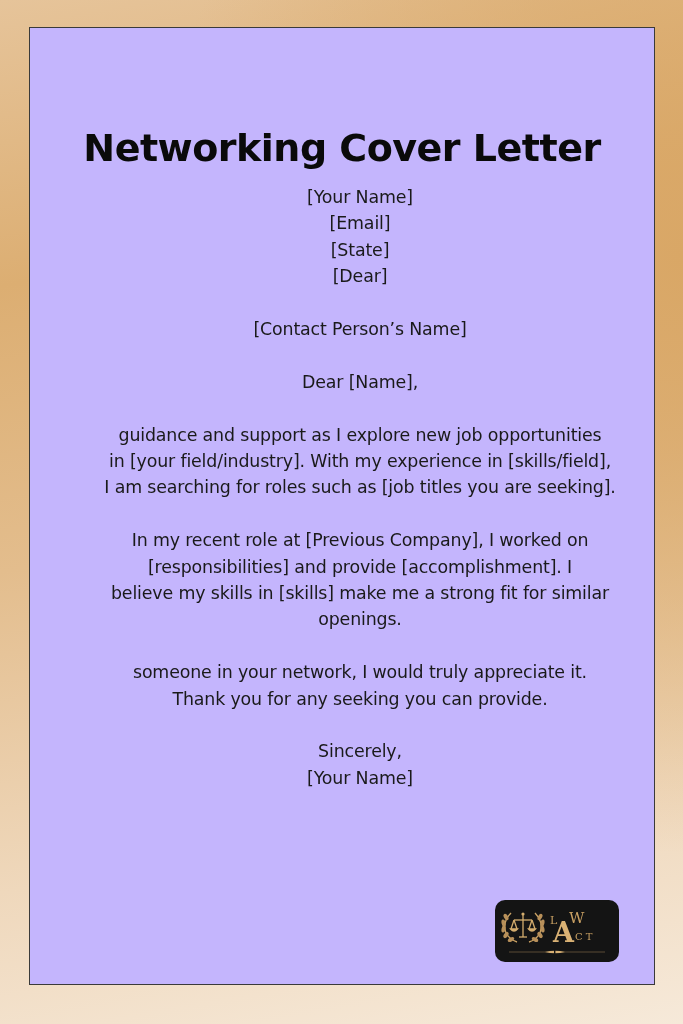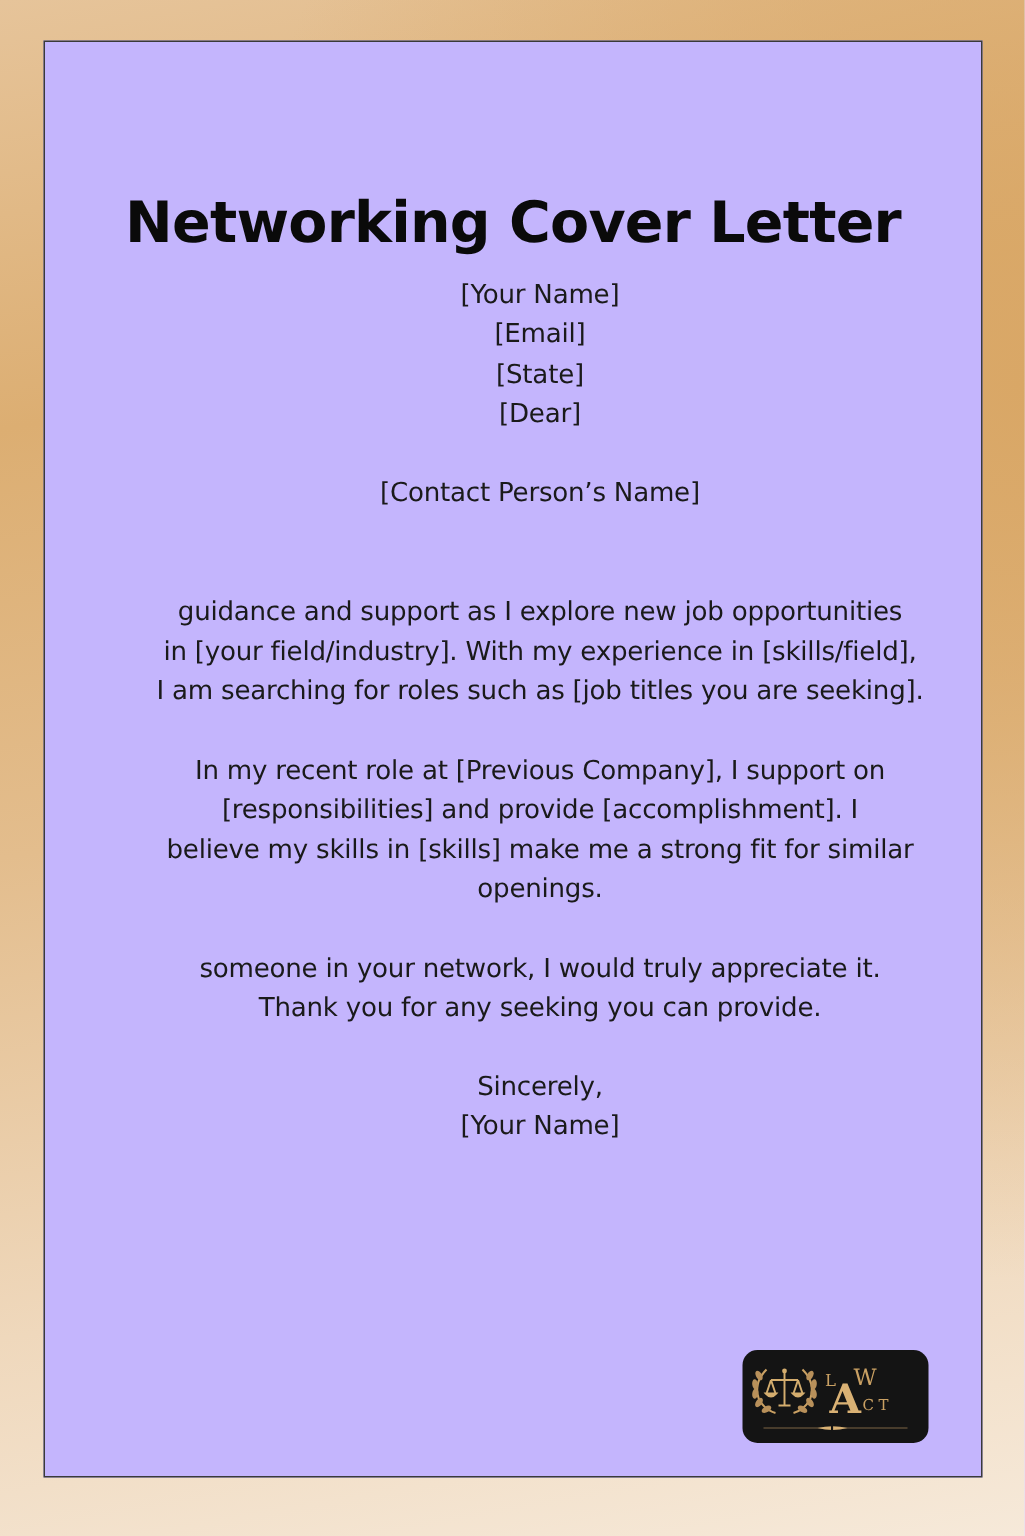--- a/index.html
+++ b/index.html
@@ -83,31 +83,32 @@
   <div class="body">
     <div>
       <span class="line">[Your Name]</span>
       <span class="line">[Email]</span>
       <span class="line">[State]</span>
       <span class="line">[Dear]</span>
     </div>
     <span class="gap"></span>
     <span class="line">[Contact Person’s Name]</span>
     <span class="gap"></span>
+    <span class="line">Dear [Name],</span>
     <span class="gap"></span>
 
     <div>
       <span class="line">guidance and support as I explore new job opportunities</span>
       <span class="line">in [your field/industry]. With my experience in [skills/field],</span>
       <span class="line">I am searching for roles such as [job titles you are seeking].</span>
     </div>
     <span class="gap"></span>
 
     <div>
-      <span class="line">In my recent role at [Previous Company], I support on</span>
+      <span class="line">In my recent role at [Previous Company], I worked on</span>
       <span class="line">[responsibilities] and provide [accomplishment]. I</span>
       <span class="line">believe my skills in [skills] make me a strong fit for similar</span>
       <span class="line">openings.</span>
     </div>
     <span class="gap"></span>
 
     <div>
       <span class="line">someone in your network, I would truly appreciate it.</span>
       <span class="line">Thank you for any seeking you can provide.</span>
     </div>

